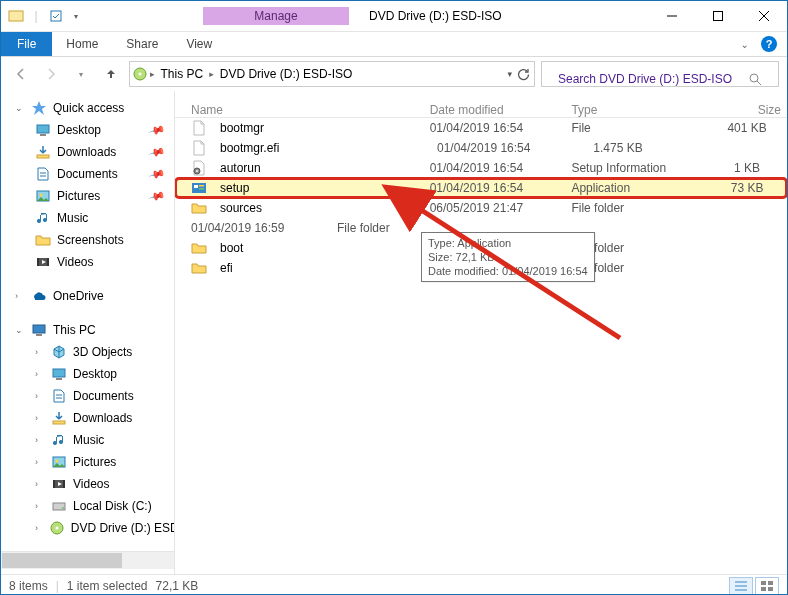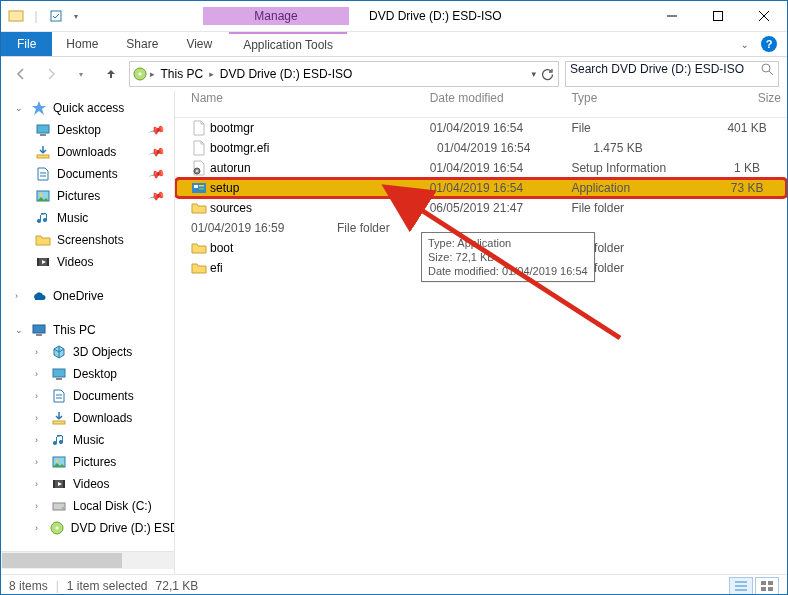--- a/index.html
+++ b/index.html
@@ -17,43 +17,43 @@
   .app-tools{border-top:2px solid #cf8ae0;margin-left:3px}
   .rib-right{margin-left:auto;display:flex;align-items:center;padding-right:10px;gap:12px}
   .help{width:16px;height:16px;border-radius:50%;background:#0078d7;color:#fff;display:flex;align-items:center;justify-content:center;font-size:11px;font-weight:bold}
   .addr{height:34px;display:flex;align-items:center;padding:0 8px;gap:6px}
   .navbtn{width:24px;height:24px;border-radius:2px;display:flex;align-items:center;justify-content:center;color:#999}
   .navbtn.en{color:#555}
   .addrbox{flex:1;height:24px;border:1px solid #ccc;display:flex;align-items:center;padding:0 2px;gap:2px}
   .crumb{display:flex;align-items:center;gap:4px;padding:0 4px;font-size:12px;color:#000}
   .sep{color:#666;font-size:9px}
   .addr-right{margin-left:auto;display:flex;align-items:center;gap:4px;padding-right:2px}
-  .searchbox{width:204px;height:24px;border:1px solid #ccc;display:flex;align-items:flex-start;padding:0 4px;color:#0f172a}
+  .searchbox{width:204px;height:24px;border:1px solid #ccc;display:flex;align-items:flex-end;padding:0 16px;color:#4c1d95}
   .searchbox .ph{flex:1}
   .body{display:flex;height:calc(100% - 30px - 24px - 34px - 22px);}
   .nav{width:173px;border-right:1px solid #e5e5e5;overflow:hidden;padding-top:6px}
   .nav-group{margin-bottom:12px}
   .nav-item{display:flex;align-items:center;height:22px;padding-left:14px;gap:6px;font-size:12px;color:#000}
   .nav-item.sub{padding-left:34px}
   .nav-item .exp{width:10px;font-size:9px;color:#666}
   .pin{margin-left:auto;margin-right:10px;color:#888;font-size:11px;transform:rotate(30deg)}
   .nic{width:16px;height:16px;display:flex;align-items:center;justify-content:center}
   .content{flex:1;display:flex;flex-direction:column;overflow:hidden;position:relative}
-  .cols{height:26px;display:flex;align-items:flex-start;border-bottom:1px solid #e8e8e8;font-size:12px;color:#888;padding-left:10px}
+  .cols{height:26px;display:flex;align-items:flex-end;border-bottom:1px solid #e8e8e8;font-size:12px;color:#888;padding-left:10px}
   .col{padding:0 6px}
   .c-name{width:234px}
   .c-date{width:134px}
   .c-type{width:134px}
   .c-size{width:70px;text-align:right}
   .rows{flex:1;overflow:hidden;position:relative}
   .row{height:20px;display:flex;align-items:center;font-size:12px;padding-left:10px}
-  .row.sel{background:#eab308}
+  .row.sel{background:#fef9c3}
   .row.hot{outline:3px solid #d92a1c;outline-offset:-2px;border-radius:4px}
   .cell{padding:0 6px}
-  .r-name{width:234px;display:flex;align-items:center;gap:3px}
+  .r-name{width:234px;display:flex;align-items:center;gap:13px}
   .r-date{width:134px;color:#555}
   .r-type{width:134px;color:#555}
   .r-size{width:70px;text-align:center;color:#555}
   .fic{width:16px;height:16px;display:flex;align-items:center;justify-content:center}
   .tooltip{position:absolute;left:246px;top:114px;border:1px solid #777;background:#fff;padding:3px 6px;font-size:11px;color:#555;line-height:14px;box-shadow:1px 1px 0 rgba(0,0,0,.05)}
   .arrow{position:absolute;pointer-events:none}
   .status{height:22px;border-top:1px solid #e5e5e5;display:flex;align-items:center;font-size:12px;color:#555;padding:0 8px;gap:8px}
   .status .sep2{color:#ccc}
   .view-icons{margin-left:auto;display:flex;gap:2px}
   .view-icons div{width:22px;height:16px;border:1px solid #aac9e8;display:flex;align-items:center;justify-content:center}
@@ -102,21 +102,20 @@
           </svg>
         </div>
     </div>
   </div>
 
   <div class="ribbon">
     <div class="file-tab">File</div>
     <div class="rtab">Home</div>
     <div class="rtab">Share</div>
     <div class="rtab">View</div>
-    <div class="rtab app-tools">Application Tools</div>
     <div class="rib-right">
       <div style="color:#666;font-size:10px">⌄</div>
       <div class="help">?</div>
     </div>
   </div>
 
   <div class="addr">
     <div class="navbtn">
         <svg width="14" height="14">
           <path d="M9 2L4 7l5 5" stroke="#999" fill="none" stroke-width="1.5"></path>

